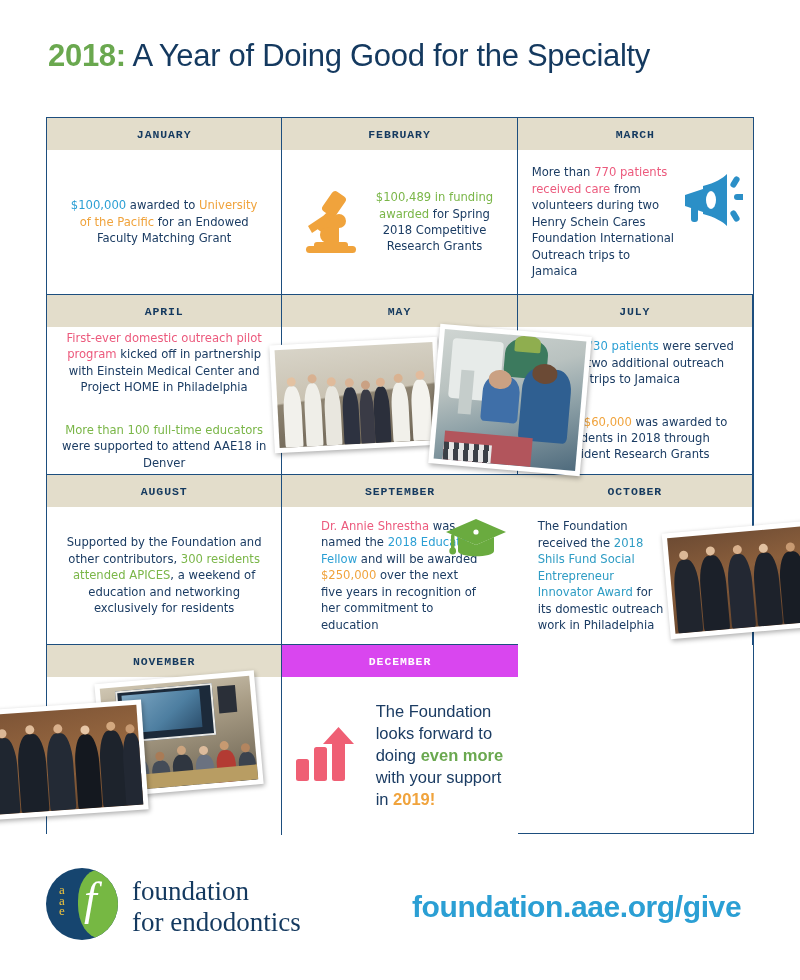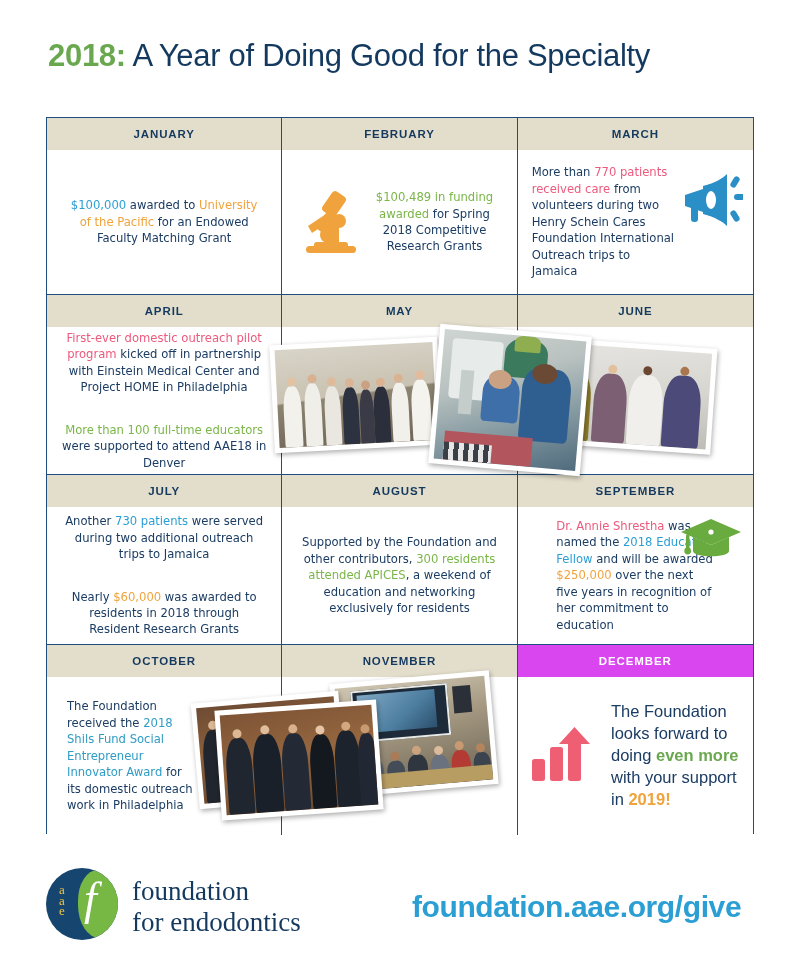--- a/index.html
+++ b/index.html
@@ -63,20 +63,21 @@
     background: #e3ddcb;
     display: flex;
     align-items: center;
     justify-content: center;
     font-size: 11.5px;
     font-weight: bold;
     letter-spacing: 0.9px;
     color: #14395f;
     position: relative;
     z-index: 2;
+    font-family: Liberation Mono, monospace;
   }
   .cell.dark .cell-head {
     background: #d946ef;
     color: #ffffff;
   }
   .cell-body {
     position: relative;
     height: calc(100% - 32px);
     display: flex;
     align-items: center;
@@ -286,43 +287,20 @@
             <div style="position:absolute;left:34%;top:28%;width:16%;height:14%;background:#caa183;border-radius:50%;"></div>
             <div style="position:absolute;left:58%;top:24%;width:34%;height:56%;background:#2f5f91;border-radius:30% 30% 8% 8%;"></div>
             <div style="position:absolute;left:64%;top:20%;width:18%;height:15%;background:#6b4a35;border-radius:50%;"></div>
             <div style="position:absolute;left:6%;bottom:0%;width:62%;height:22%;background:#b2555c;"></div>
             <div style="position:absolute;left:6%;bottom:0%;width:34%;height:14%;background:repeating-linear-gradient(90deg,#3a3f46 0 5px,#e6e6e6 5px 10px);"></div>
           </div>
         </div>
       </div>
     </div>
 
-    <div class="cell col3 row2">
-      <div class="cell-head">JUNE</div>
-      <div class="cell-body">
-        <div class="photo" style="left:26px; top:16px; width:170px; height:106px; transform:rotate(4deg);">
-          <div class="inner" style="background:linear-gradient(170deg,#e6e5e1 0%,#d6d5d0 55%,#bdbcb6 100%);">
-            <div class="ph-figs">
-              <div class="fig" style="left:4%;  width:22%; height:74%; background:#8a7b2c;">
-                  <span class="head" style="background:#e8c9a6;"></span>
-                </div>
-              <div class="fig" style="left:28%; width:21%; height:72%; background:#7d5f74;">
-                  <span class="head" style="background:#e3c09c;"></span>
-                </div>
-              <div class="fig" style="left:50%; width:21%; height:73%; background:#f0efeb;">
-                  <span class="head" style="background:#6b4631;"></span>
-                </div>
-              <div class="fig" style="left:72%; width:23%; height:75%; background:#4b4a78;">
-                  <span class="head" style="background:#a9764f;"></span>
-                </div>
-            </div>
-          </div>
-        </div>
-      </div>
-    </div>
 
     <div class="cell col1 row3">
       <div class="cell-head">JULY</div>
       <div class="cell-body">
         <div class="hand" style="max-width:200px;">
           <p><span class="c-navy">Another </span><span class="c-blue">730 patients</span><span class="c-navy"> were served during two additional outreach trips to Jamaica</span></p>
           <p><span class="c-navy">Nearly </span><span class="c-orange">$60,000</span><span class="c-navy"> was awarded to residents in 2018 through Resident Research Grants</span></p>
         </div>
       </div>
     </div>

